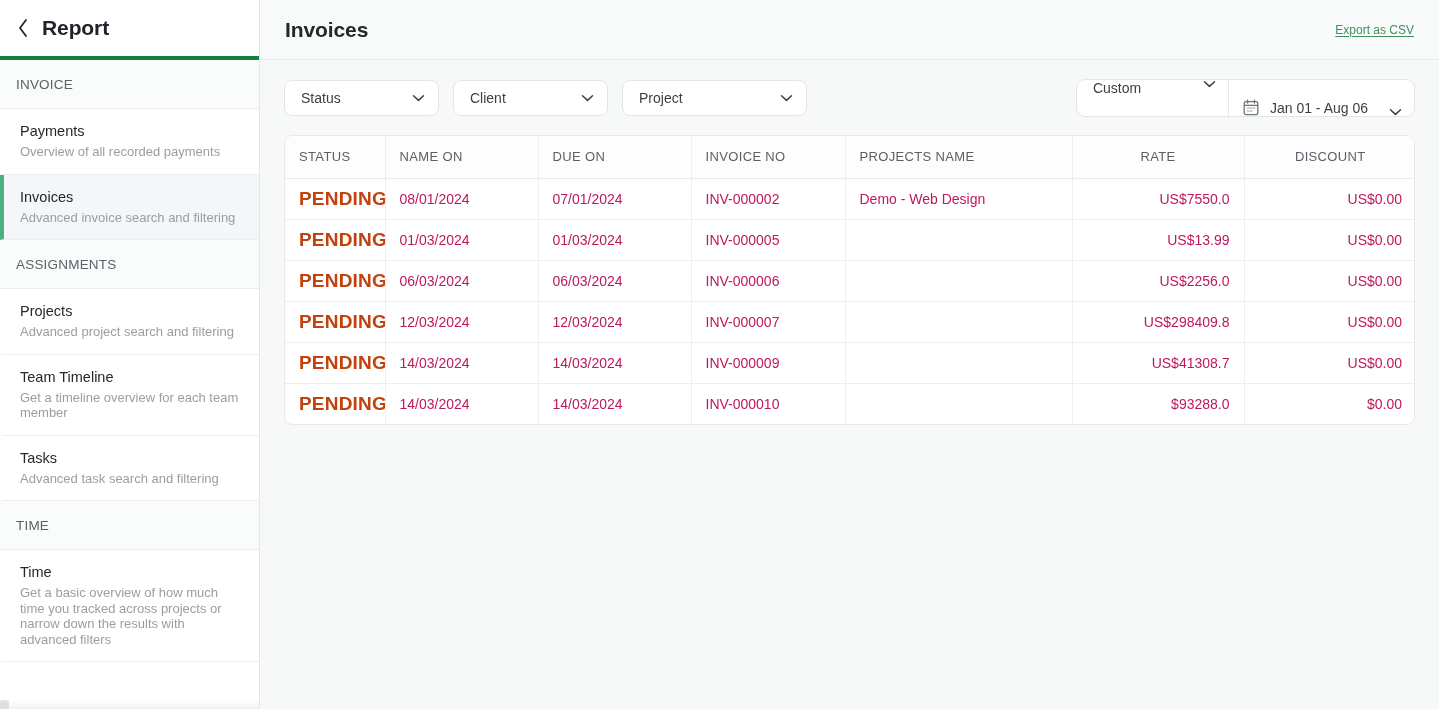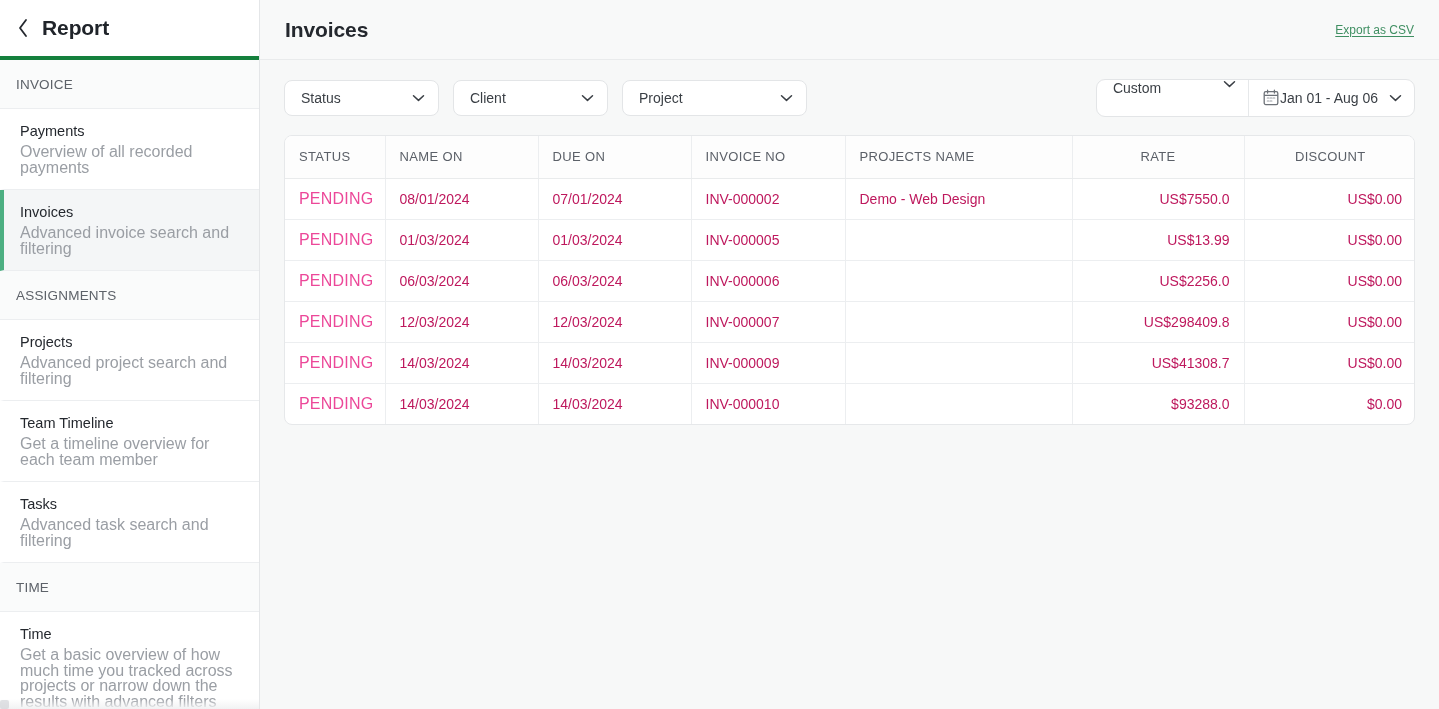--- a/index.html
+++ b/index.html
@@ -83,21 +83,21 @@
     background: #f4f6f7;
     border-left-color: #4caf82;
   }
   .nav-item-title {
     font-size: 14.5px;
     color: #24282e;
     line-height: 19px;
     margin-bottom: 3px;
   }
   .nav-item-desc {
-    font-size: 16px;
+    font-size: 13px;
     color: #9a9ea4;
     line-height: 15.5px;
   }
 
   .sidebar-bottom-fade {
     position: absolute;
     left: 0;
     bottom: 0;
     width: 260px;
     height: 10px;
@@ -203,22 +203,22 @@
     display: flex;
     justify-content: space-between;
     padding: 0 12px 0 16px;
     border-right: 1px solid #e6e8ea;
     cursor: pointer;
   }
   .range-custom .label { font-size: 14px; color: #3a3f45; }
   .range-dates {
     height: 100%;
     display: flex;
-    align-items: center;
-    gap: 1px;
+    align-items: flex-end;
+    gap: 11px;
     padding: 0 12px 0 14px;
     cursor: pointer;
   }
   .range-dates .label { font-size: 14px; color: #3a3f45; white-space: nowrap; }
   .cal-icon { width: 16px; height: 17px; display: block; flex: 0 0 auto; }
 
   
   .table-wrap {
     margin: 0 24px;
     background: #ffffff;
@@ -255,21 +255,21 @@
     padding: 0 14px;
     border-bottom: 1px solid #eceef0;
     border-right: 1px solid #eceef0;
     vertical-align: middle;
     overflow: hidden;
     white-space: nowrap;
   }
   tbody td:last-child { border-right: none; }
   tbody tr:last-child td { border-bottom: none; }
   tbody td.num { text-align: right; }
-  td.status-cell { color: #ec4899; font-size: 16px; letter-spacing: 0.2px; }
+  td.status-cell { color: #c2410c; font-size: 19px; letter-spacing: 0.2px; font-weight: bold; }
 
   .col-status   { width: 100px; }
   .col-paid     { width: 153px; }
   .col-due      { width: 153px; }
   .col-invoice  { width: 154px; }
   .col-project  { width: 227px; }
   .col-rate     { width: 172px; }
   .col-discount { width: 172px; }
 </style>
 </head>

